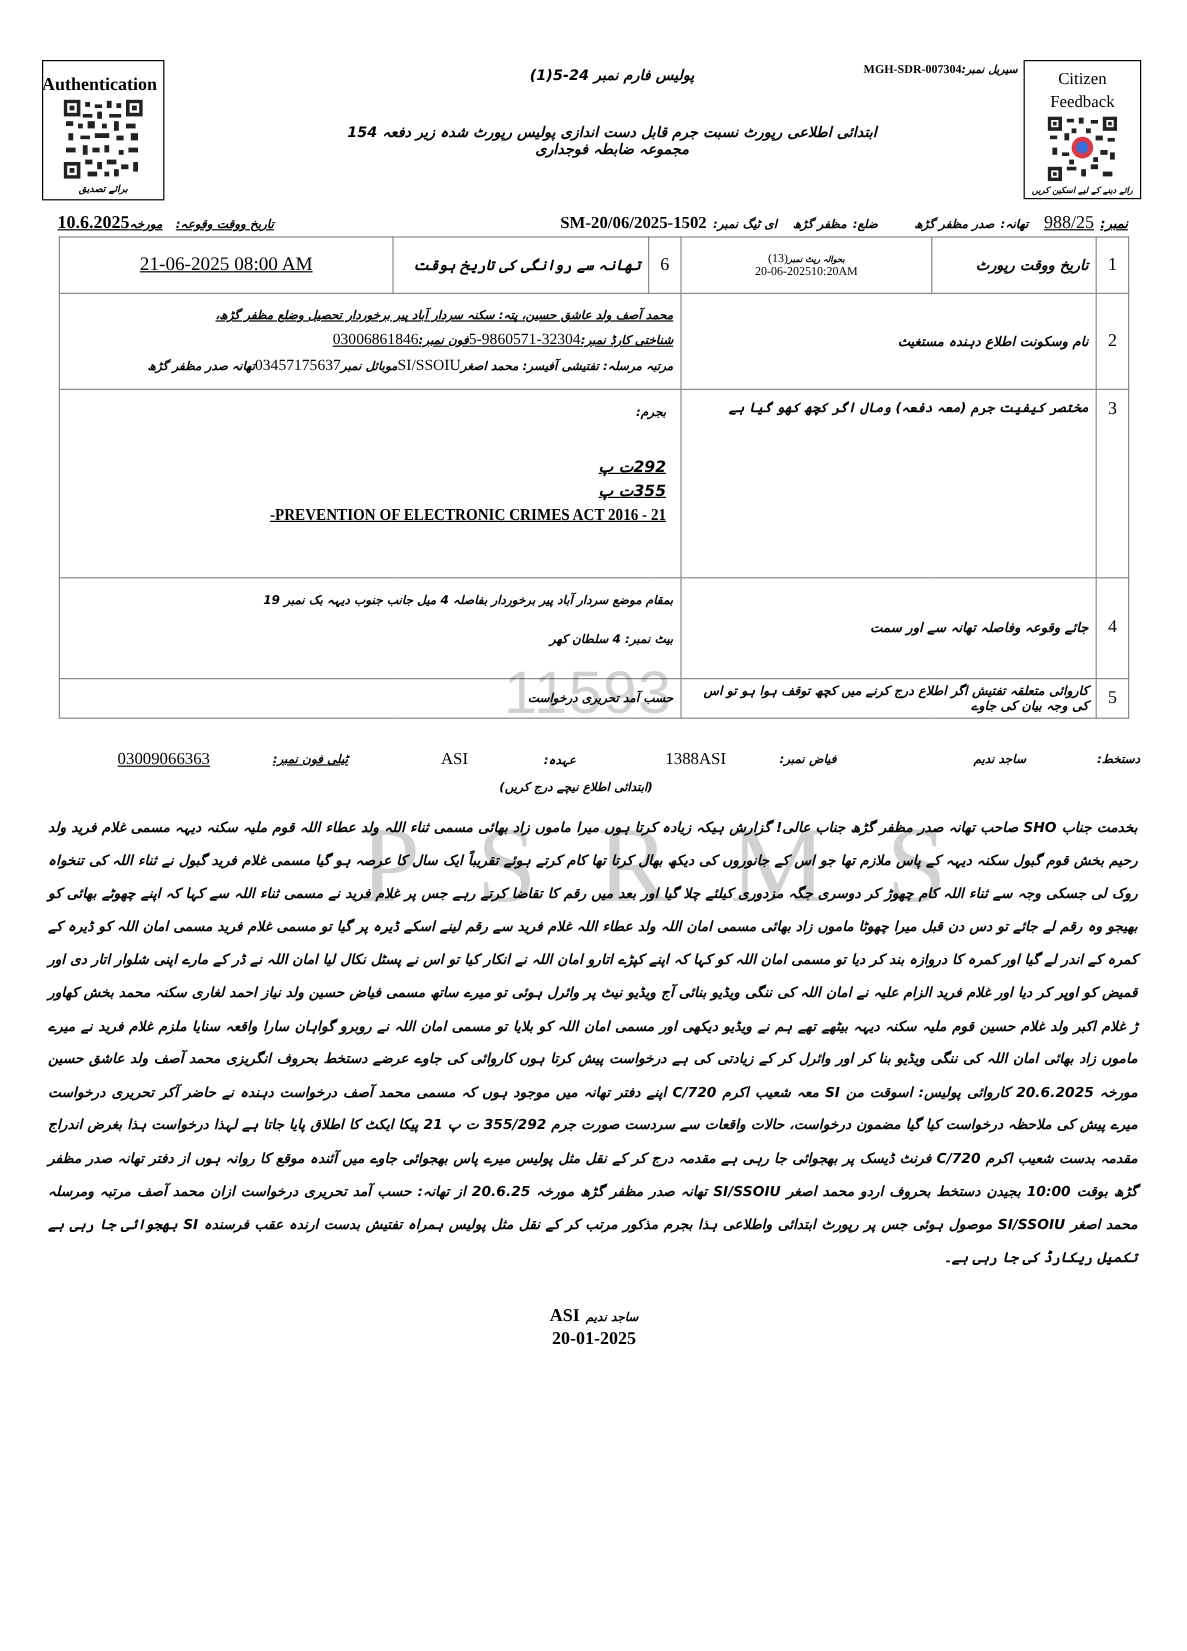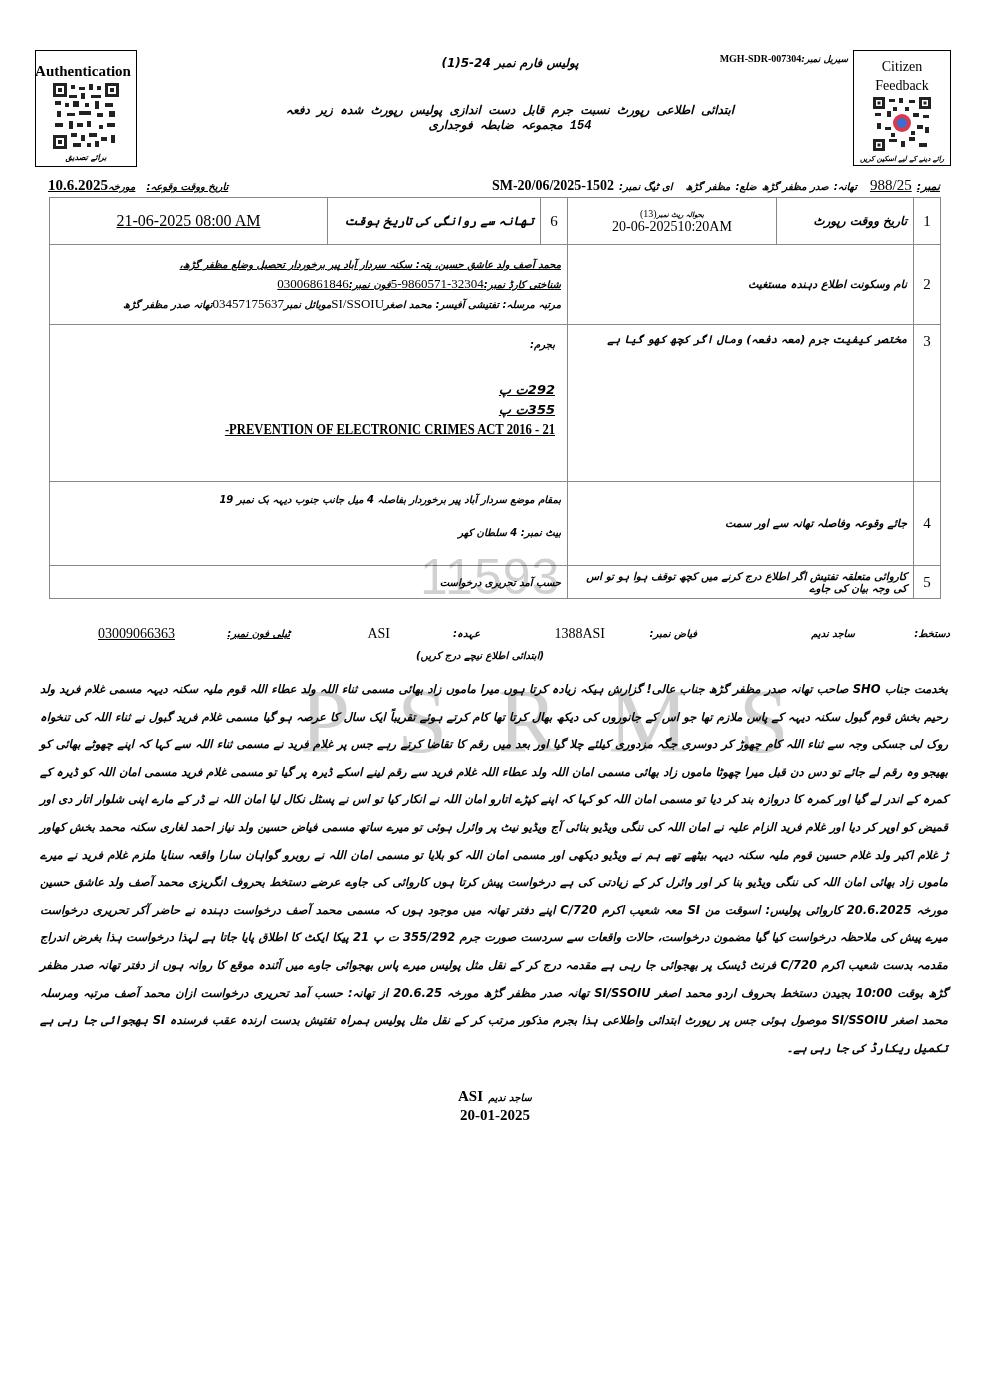--- a/index.html
+++ b/index.html
@@ -124,49 +124,49 @@
   </svg>
   <div class="qr-caption urdu" style="text-align:center;font-size:7px;">رائے دینے کے لیے اسکین کریں</div>
 </div>
 
 <div class="abs urdu hdr-title" style="left:420px;top:56px;width:180px;text-align:center;">پولیس فارم نمبر 24-5(1)</div>
 
 <div class="abs" style="left:712px;top:53px;width:136px;direction:rtl;text-align:right;font-size:10px;white-space:nowrap;">
   <span class="urdu" style="font-size:9px;">سیریل نمبر:</span><span class="latin" style="font-weight:bold;text-align:center;">MGH-SDR-007304</span>
 </div>
 
-<div class="abs urdu hdr-sub" style="left:280px;top:103px;width:460px;text-align:center;font-family:Liberation Mono, monospace;">ابتدائی اطلاعی رپورٹ نسبت جرم قابل دست اندازی پولیس رپورٹ شدہ زیر دفعہ 154 مجموعہ ضابطہ فوجداری</div>
+<div class="abs urdu hdr-sub" style="left:280px;top:103px;width:460px;text-align:center;">ابتدائی اطلاعی رپورٹ نسبت جرم قابل دست اندازی پولیس رپورٹ شدہ زیر دفعہ 154 مجموعہ ضابطہ فوجداری</div>
 
 <div class="abs" style="left:450px;top:175px;width:490px;direction:rtl;text-align:right;white-space:nowrap;">
   <span class="urdu u" style="font-size:11px;">نمبر:</span>
   <span class="latin u" style="font-size:15px;">988/25</span>
   <span class="urdu" style="font-size:10px;margin-right:8px;">تھانہ:</span>
   <span class="urdu" style="font-size:10px;">صدر مظفر گڑھ</span>
-  <span class="urdu" style="font-size:10px;margin-right:0;">ضلع:</span>
+  <span class="urdu" style="font-size:10px;margin-right:25px;">ضلع:</span>
   <span class="urdu" style="font-size:10px;">مظفر گڑھ</span>
   <span class="urdu" style="font-size:10px;margin-right:8px;">ای ٹیگ نمبر:</span>
   <span class="latin" style="font-size:14px;font-weight:bold;">SM-20/06/2025-1502</span>
 </div>
 
 <div class="abs" style="left:48px;top:175px;width:200px;direction:rtl;text-align:left;white-space:nowrap;">
   <span class="urdu u" style="font-size:10px;">تاریخ ووقت وقوعہ:</span>
   <span class="urdu u" style="font-size:10px;margin-right:6px;">مورخہ</span><span class="latin u" style="font-size:15px;font-weight:bold;">10.6.2025</span>
 </div>
 
 <table class="fir" dir="rtl">
 
   <tbody>
       <tr style="height:47px;">
     <td class="num">1</td>
     <td class="lbl" style="width:124px;vertical-align:middle;font-size:12px;">تاریخ ووقت رپورٹ</td>
     <td style="width:196px;text-align:center;vertical-align:middle;">
       <div style="font-size:9px;">
         <span class="urdu" style="font-size:7px;">بحوالہ رپٹ نمبر</span><span class="latin" style="font-size:10px;">(13)</span>
       </div>
-      <div class="latin" style="font-size:14px;direction:ltr;">20-06-202510:20AM</div>
+      <div class="latin" style="font-size:10px;direction:ltr;">20-06-202510:20AM</div>
     </td>
     <td class="num">6</td>
     <td class="lbl" style="width:200px;vertical-align:middle;font-size:12px;">تھانہ سے روانگی کی تاریخ ہوقت</td>
     <td class="latin u" style="text-align:center;vertical-align:middle;font-size:16px;direction:ltr;text-decoration:underline;">21-06-2025 08:00 AM</td>
   </tr>
 
   <tr style="height:80px;">
     <td class="num">2</td>
     <td class="lbl" colspan="2" style="vertical-align:middle;font-size:11px;">نام وسکونت اطلاع دہندہ مستغیث</td>
     <td colspan="3" class="val" style="line-height:19px;vertical-align:middle;">

